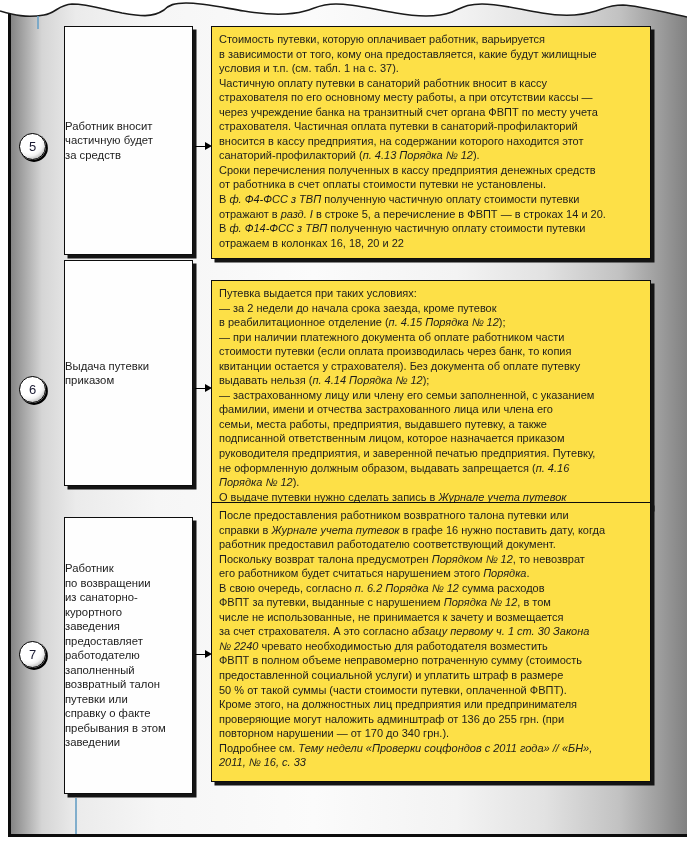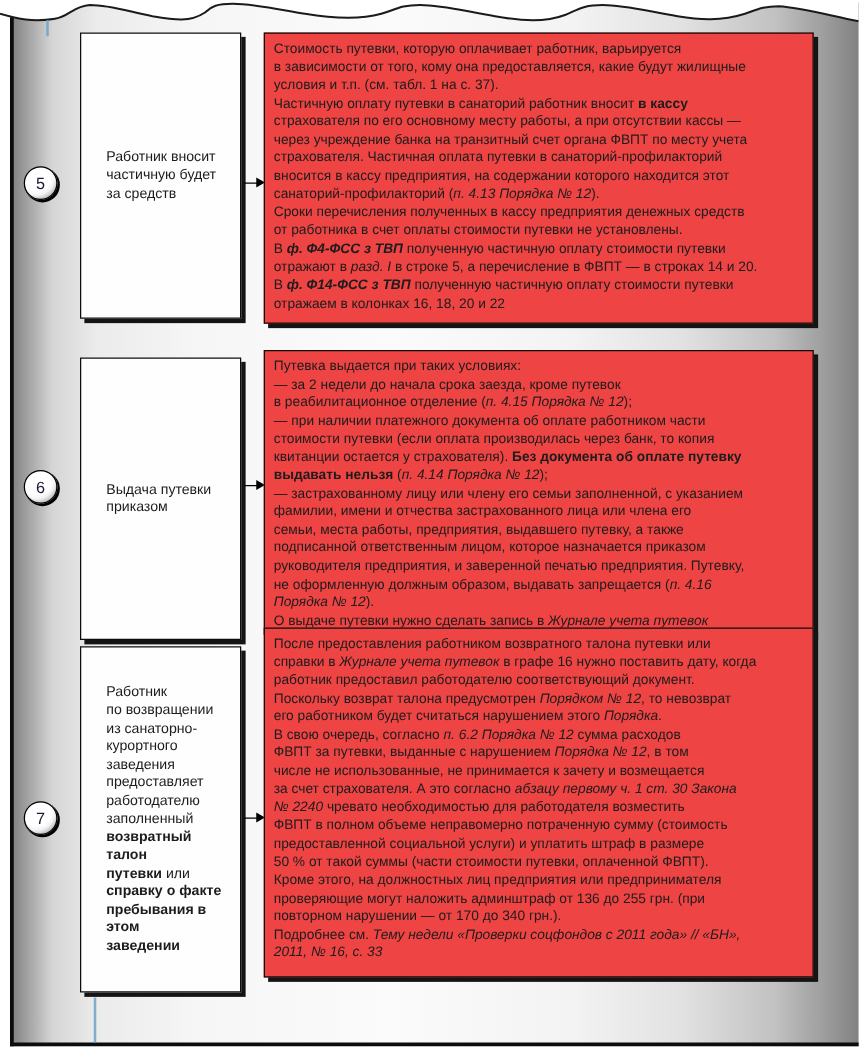--- a/index.html
+++ b/index.html
@@ -30,35 +30,35 @@
     box-shadow:1.5px 1.5px 0 0.4px #000;
     display:flex;align-items:center;justify-content:center;
     box-sizing:border-box;
     font-size:13px;color:#1b1b33;
   }
   .label-box{
     position:absolute;left:64px;width:129px;background:#fefefe;
     border:1.5px solid #0d0d0d;box-shadow:3.5px 3.5px 0 #141414;
     box-sizing:border-box;
     display:flex;align-items:center;
-    padding:6px 4px 6px 20px;
+    padding:6px 4px 6px 0;
     font-size:11.3px;line-height:14.5px;
   }
   .content-box{
-    position:absolute;left:211px;width:440px;background:#ef4444;
+    position:absolute;left:211px;width:440px;background:#fde047;
     border:1.5px solid #0d0d0d;box-shadow:3.5px 3.5px 0 #141414;
     box-sizing:border-box;overflow:hidden;
     padding:5px 5px 4px 7px;
     font-size:11px;line-height:14.55px;
   }
   .arrow{position:absolute;left:195px;width:17px;height:9px;}
   .arrow .shaft{position:absolute;left:0;top:3.7px;width:12px;height:1.6px;background:#000;}
   .arrow .head{position:absolute;right:0;top:0;width:0;height:0;
     border-left:7px solid #000;border-top:4.5px solid transparent;border-bottom:4.5px solid transparent;}
-  .b{font-weight:bold;}
+  .b{font-weight:normal;}
   .i{font-style:italic;}
 </style>
 </head>
 <body>
 
 <div>
 
   <div class="page-bg"></div>
   <div class="border-left"></div>
   <div class="border-bottom"></div>
@@ -81,21 +81,21 @@
     <span class="shaft"></span>
       <span class="head"></span>
   </div>
   <div class="content-box" style="top:26px;height:233px">
     <div><span>Стоимость путевки, которую оплачивает работник, варьируется</span><br><span>в зависимости от того, кому она предоставляется, какие будут жилищные</span><br><span>условия и т.п. (см. табл. 1 на с. 37).</span><br><span>Частичную оплату путевки в санаторий работник вносит </span><span class="b">в кассу</span><br><span>страхователя по его основному месту работы, а при отсутствии кассы —</span><br><span>через учреждение банка на транзитный счет органа ФВПТ по месту учета</span><br><span>страхователя. Частичная оплата путевки в санаторий-профилакторий</span><br><span>вносится в кассу предприятия, на содержании которого находится этот</span><br><span>санаторий-профилакторий (</span><span class="i">п. 4.13 Порядка № 12</span><span>).</span><br><span>Сроки перечисления полученных в кассу предприятия денежных средств</span><br><span>от работника в счет оплаты стоимости путевки не установлены.</span><br><span>В </span><span class="b i">ф. Ф4-ФСС з ТВП</span><span> полученную частичную оплату стоимости путевки</span><br><span>отражают в </span><span class="i">разд. I</span><span> в строке 5, а перечисление в ФВПТ — в строках 14 и 20.</span><br><span>В </span><span class="b i">ф. Ф14-ФСС з ТВП</span><span> полученную частичную оплату стоимости путевки</span><br><span>отражаем в колонках 16, 18, 20 и 22</span></div>
   </div>
 
   <div class="step-circle" style="top:376px">
     <span>6</span>
   </div>
-  <div class="label-box" style="top:286px;height:226px">
+  <div class="label-box" style="top:260px;height:226px">
     <div><span>Выдача путевки</span><br><span>приказом</span></div>
   </div>
   <div class="arrow" style="top:384px">
     <span class="shaft"></span>
       <span class="head"></span>
   </div>
   <div class="content-box" style="top:280px;height:228px">
     <div><span>Путевка выдается при таких условиях:</span><br><span>— за 2 недели до начала срока заезда, кроме путевок</span><br><span>в реабилитационное отделение (</span><span class="i">п. 4.15 Порядка № 12</span><span>);</span><br><span>— при наличии платежного документа об оплате работником части</span><br><span>стоимости путевки (если оплата производилась через банк, то копия</span><br><span>квитанции остается у страхователя). </span><span class="b">Без документа об оплате путевку</span><br><span class="b">выдавать нельзя</span><span> (</span><span class="i">п. 4.14 Порядка № 12</span><span>);</span><br><span>— застрахованному лицу или члену его семьи заполненной, с указанием</span><br><span>фамилии, имени и отчества застрахованного лица или члена его</span><br><span>семьи, места работы, предприятия, выдавшего путевку, а также</span><br><span>подписанной ответственным лицом, которое назначается приказом</span><br><span>руководителя предприятия, и заверенной печатью предприятия. Путевку,</span><br><span>не оформленную должным образом, выдавать запрещается (</span><span class="i">п. 4.16</span><br><span class="i">Порядка № 12</span><span>).</span><br><span>О выдаче путевки нужно сделать запись в </span><span class="i">Журнале учета путевок</span></div>
   </div>
 

